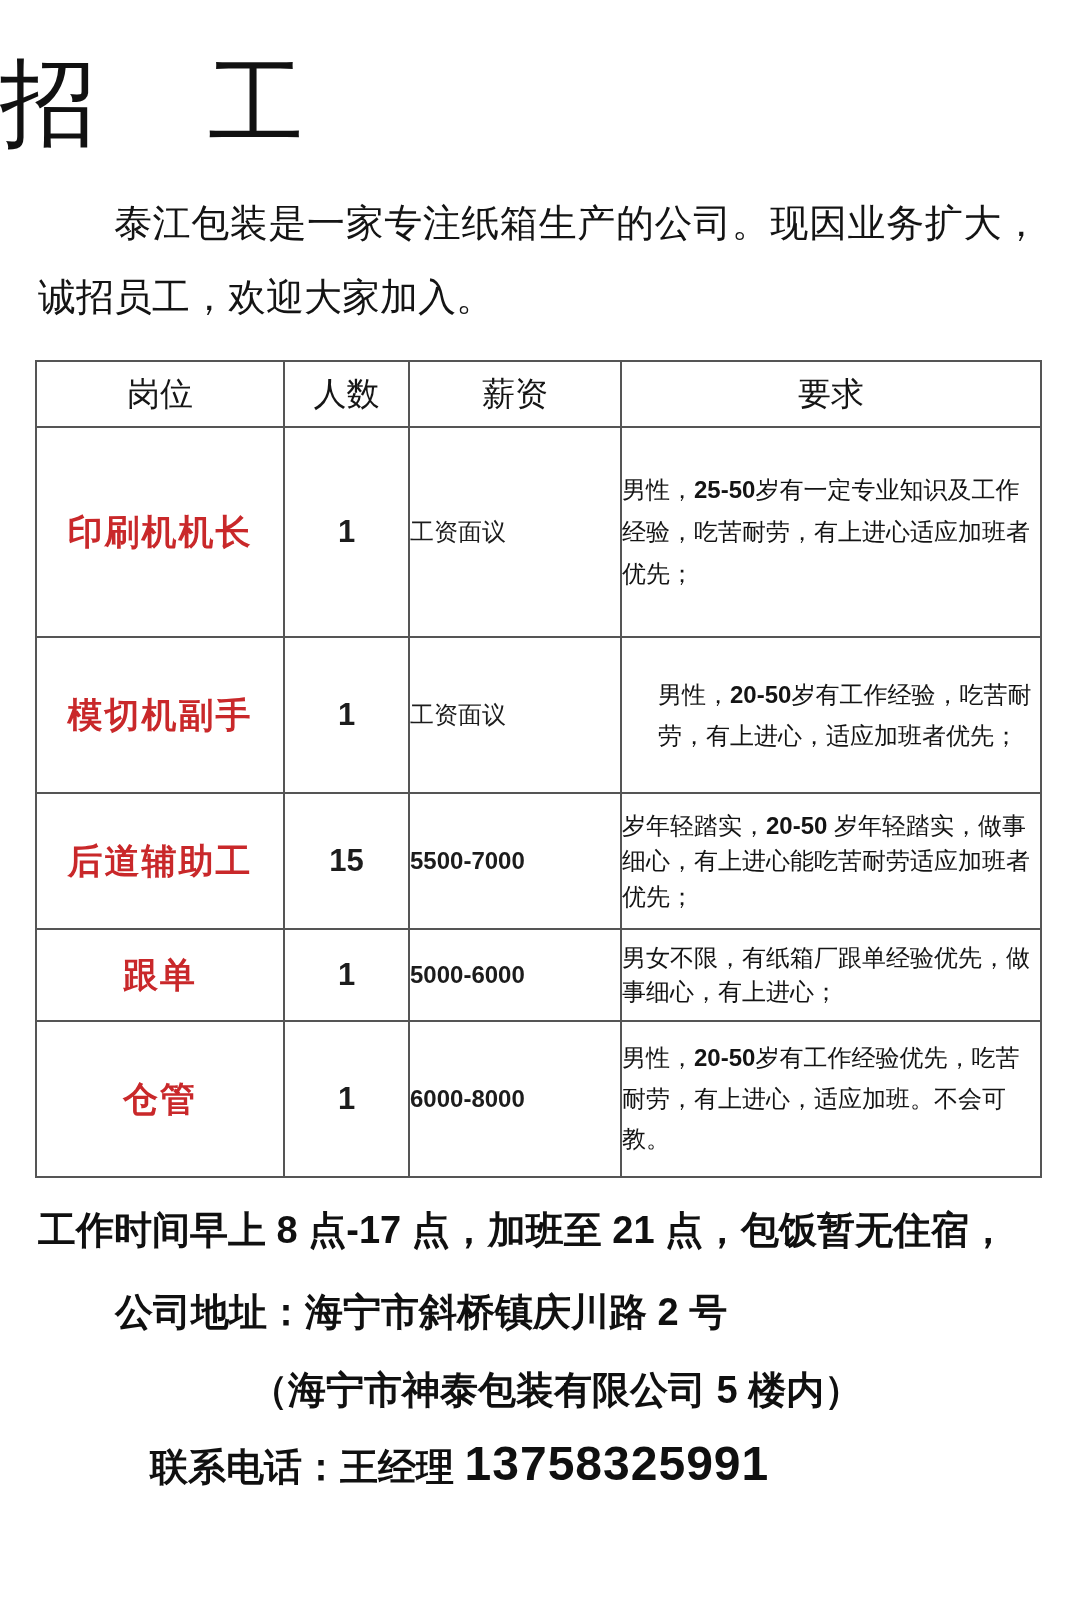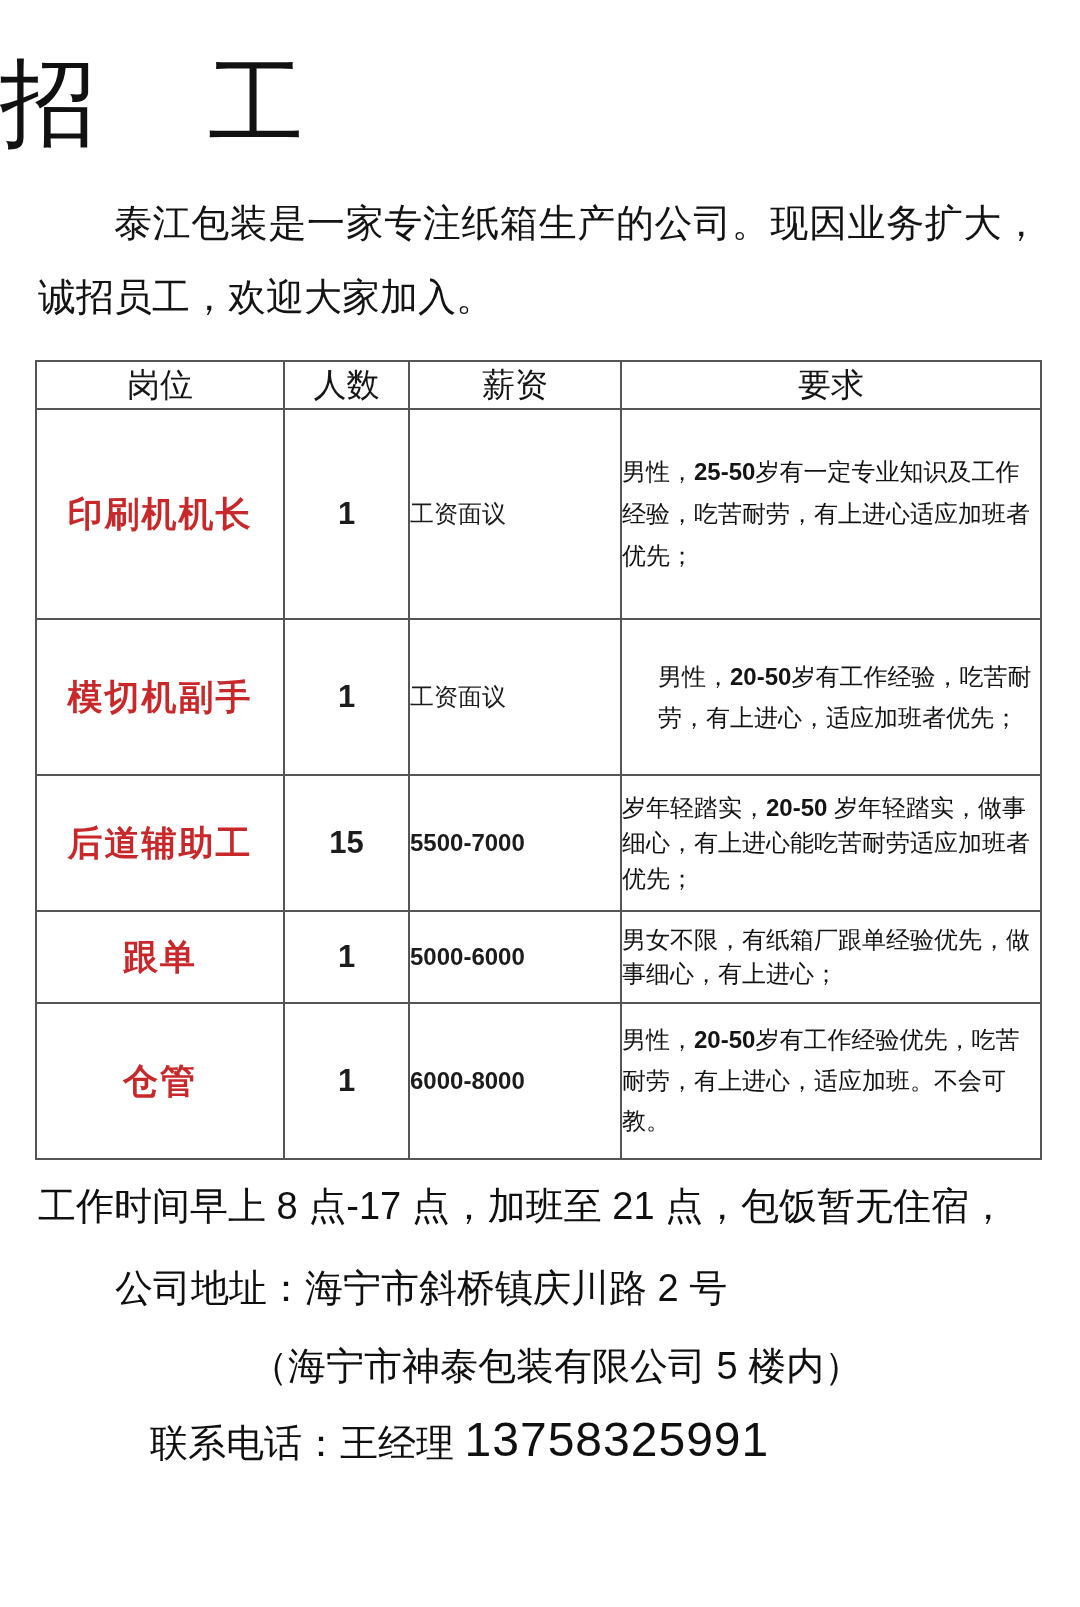--- a/index.html
+++ b/index.html
@@ -39,21 +39,21 @@
     border-collapse: collapse;
     table-layout: fixed;
     width: 1005px;
     margin: 26px 0 0 35px;
   }
   .job-table th, .job-table td {
     border: 2px solid var(--border);
     padding: 0;
     vertical-align: middle;
   }
-  .job-table thead tr { height: 48px; }
+  .job-table thead tr { height: 66px; }
   .job-table th {
     font-weight: 400;
     font-size: 33px;
     text-align: center;
     color: #161616;
   }
   .job-table tbody tr:nth-child(1) { height: 210px; }
   .job-table tbody tr:nth-child(2) { height: 156px; }
   .job-table tbody tr:nth-child(3) { height: 136px; }
   .job-table tbody tr:nth-child(4) { height: 92px; }
@@ -84,21 +84,21 @@
     text-align: left;
     padding: 10px 14px 10px 16px;
     color: #141414;
   }
   .job-table tbody tr:nth-child(1) .req { line-height: 1.74; }
   .job-table tbody tr:nth-child(2) .req { line-height: 1.72; padding-left: 36px; }
   .job-table tbody tr:nth-child(3) .req { line-height: 1.46; }
   .job-table tbody tr:nth-child(4) .req { line-height: 1.40; }
   .job-table tbody tr:nth-child(5) .req { line-height: 1.70; }
 
-  .footer { margin-top: 22px; font-weight: 400; color: #101010; }
+  .footer { margin-top: 28px; font-weight: 700; color: #101010; }
   .footer .line { font-size: 38px; line-height: 48px; }
   .f-hours   { margin: 0 0 34px 38px; }
   .f-address { margin: 0 0 30px 115px; }
   .f-note    { margin: 0 0 26px 250px; }
   .f-contact { margin: 0 0 0 150px; }
   .f-contact .phone { font-size: 48px; letter-spacing: 1px; }
 </style>
 </head>
 <body>
 

